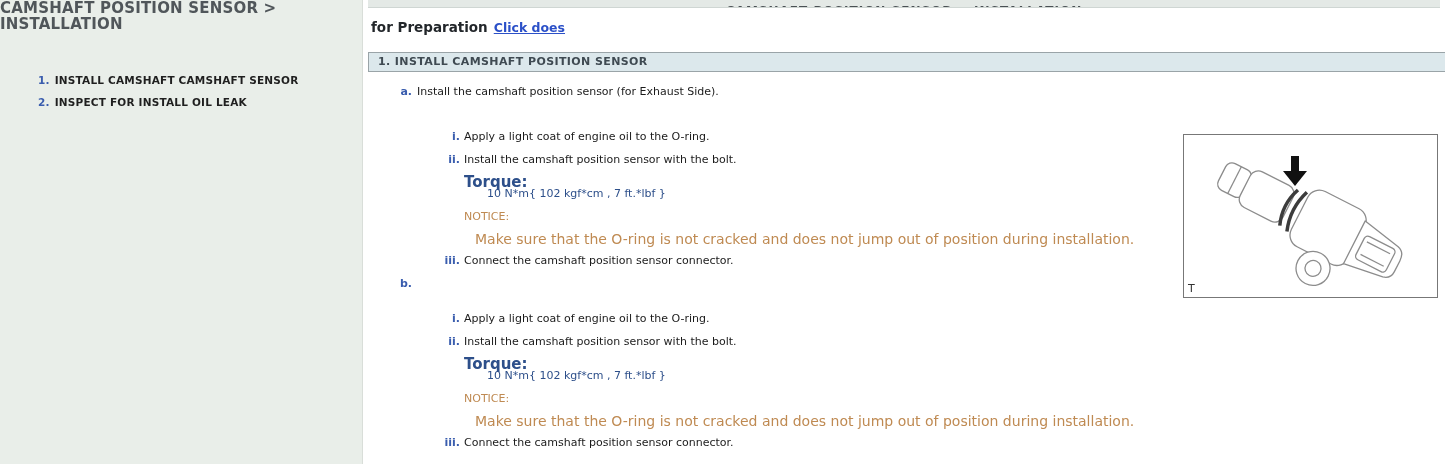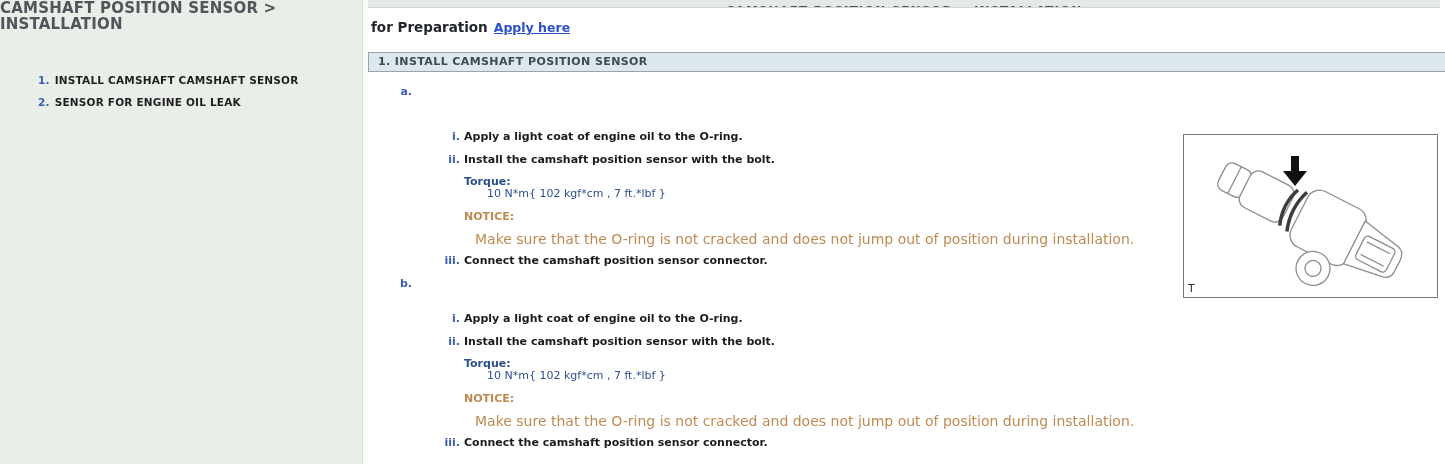--- a/index.html
+++ b/index.html
@@ -52,25 +52,25 @@
     background:#dce8ec;border:1px solid #9aa4a8;
     font-size:11px;font-weight:bold;color:#3f4a52;letter-spacing:.4px;
     padding:2px 0 2px 9px;line-height:14px;
   }
 
   .row{position:absolute;display:flex;font-size:11px;line-height:12px;color:#1b1b1b;}
   .marker{font-weight:bold;color:#3a5dae;text-align:right;flex:none;}
   .row-letter .marker{width:44px;}
   .row-letter .txt{margin-left:5px;}
   .row-sub .marker{width:92px;}
-  .row-sub .txt{margin-left:4px;font-weight:bold;}
+  .row-sub .txt{margin-left:4px;}
 
-  .torque-label{position:absolute;left:96px;font-size:11px;font-weight:bold;color:#2d4f8a;line-height:12px;}
+  .torque-label{position:absolute;left:96px;font-size:15px;font-weight:bold;color:#2d4f8a;line-height:12px;}
   .torque-value{position:absolute;left:119px;font-size:11px;font-weight:normal;color:#2d4f8a;line-height:12px;}
-  .notice-label{position:absolute;left:96px;font-size:11px;font-weight:bold;color:#bf8a52;line-height:12px;}
+  .notice-label{position:absolute;left:96px;font-size:11px;font-weight:normal;color:#bf8a52;line-height:12px;}
   .notice-text{position:absolute;left:107px;font-size:14px;color:#bf8a52;line-height:12px;}
 
   
   .figure-box{
     position:absolute;left:815px;top:134px;width:253px;height:162px;
     border:1px solid #777;background:#ffffff;
   }
   .figure-label{
     position:absolute;left:4px;bottom:3px;
     font-size:11px;color:#333;line-height:11px;
@@ -81,39 +81,40 @@
 
 <div class="page">
 
   <div class="sidebar">
     <div class="sidebar-title">CAMSHAFT POSITION SENSOR &gt; INSTALLATION</div>
     <div class="sidebar-list">
       <div class="sidebar-item">
         <span class="num">1.</span><span class="lbl">INSTALL CAMSHAFT CAMSHAFT SENSOR</span>
       </div>
       <div class="sidebar-item">
-        <span class="num">2.</span><span class="lbl">SENSOR FOR ENGINE OIL LEAK</span>
+        <span class="num">2.</span><span class="lbl">INSPECT FOR INSTALL OIL LEAK</span>
       </div>
     </div>
   </div>
 
   <div class="main">
 
     <div class="main-topbar">
       <span class="bar-title">CAMSHAFT POSITION SENSOR &gt; INSTALLATION</span>
     </div>
 
     <div class="prep-row">
-      <span>for Preparation</span><span class="prep-link">Apply here</span>
+      <span>for Preparation</span><span class="prep-link">Click does</span>
     </div>
 
     <div class="section-header">1. INSTALL CAMSHAFT POSITION SENSOR</div>
 
     <div class="row row-letter" style="top:86px;">
       <span class="marker">a.</span>
+      <span class="txt">Install the camshaft position sensor (for Exhaust Side).</span>
     </div>
     <div class="row row-sub" style="top:131px;">
       <span class="marker">i.</span>
       <span class="txt">Apply a light coat of engine oil to the O-ring.</span>
     </div>
     <div class="row row-sub" style="top:154px;">
       <span class="marker">ii.</span>
       <span class="txt">Install the camshaft position sensor with the bolt.</span>
     </div>
     <div class="torque-label" style="top:176px;">Torque:</div>

